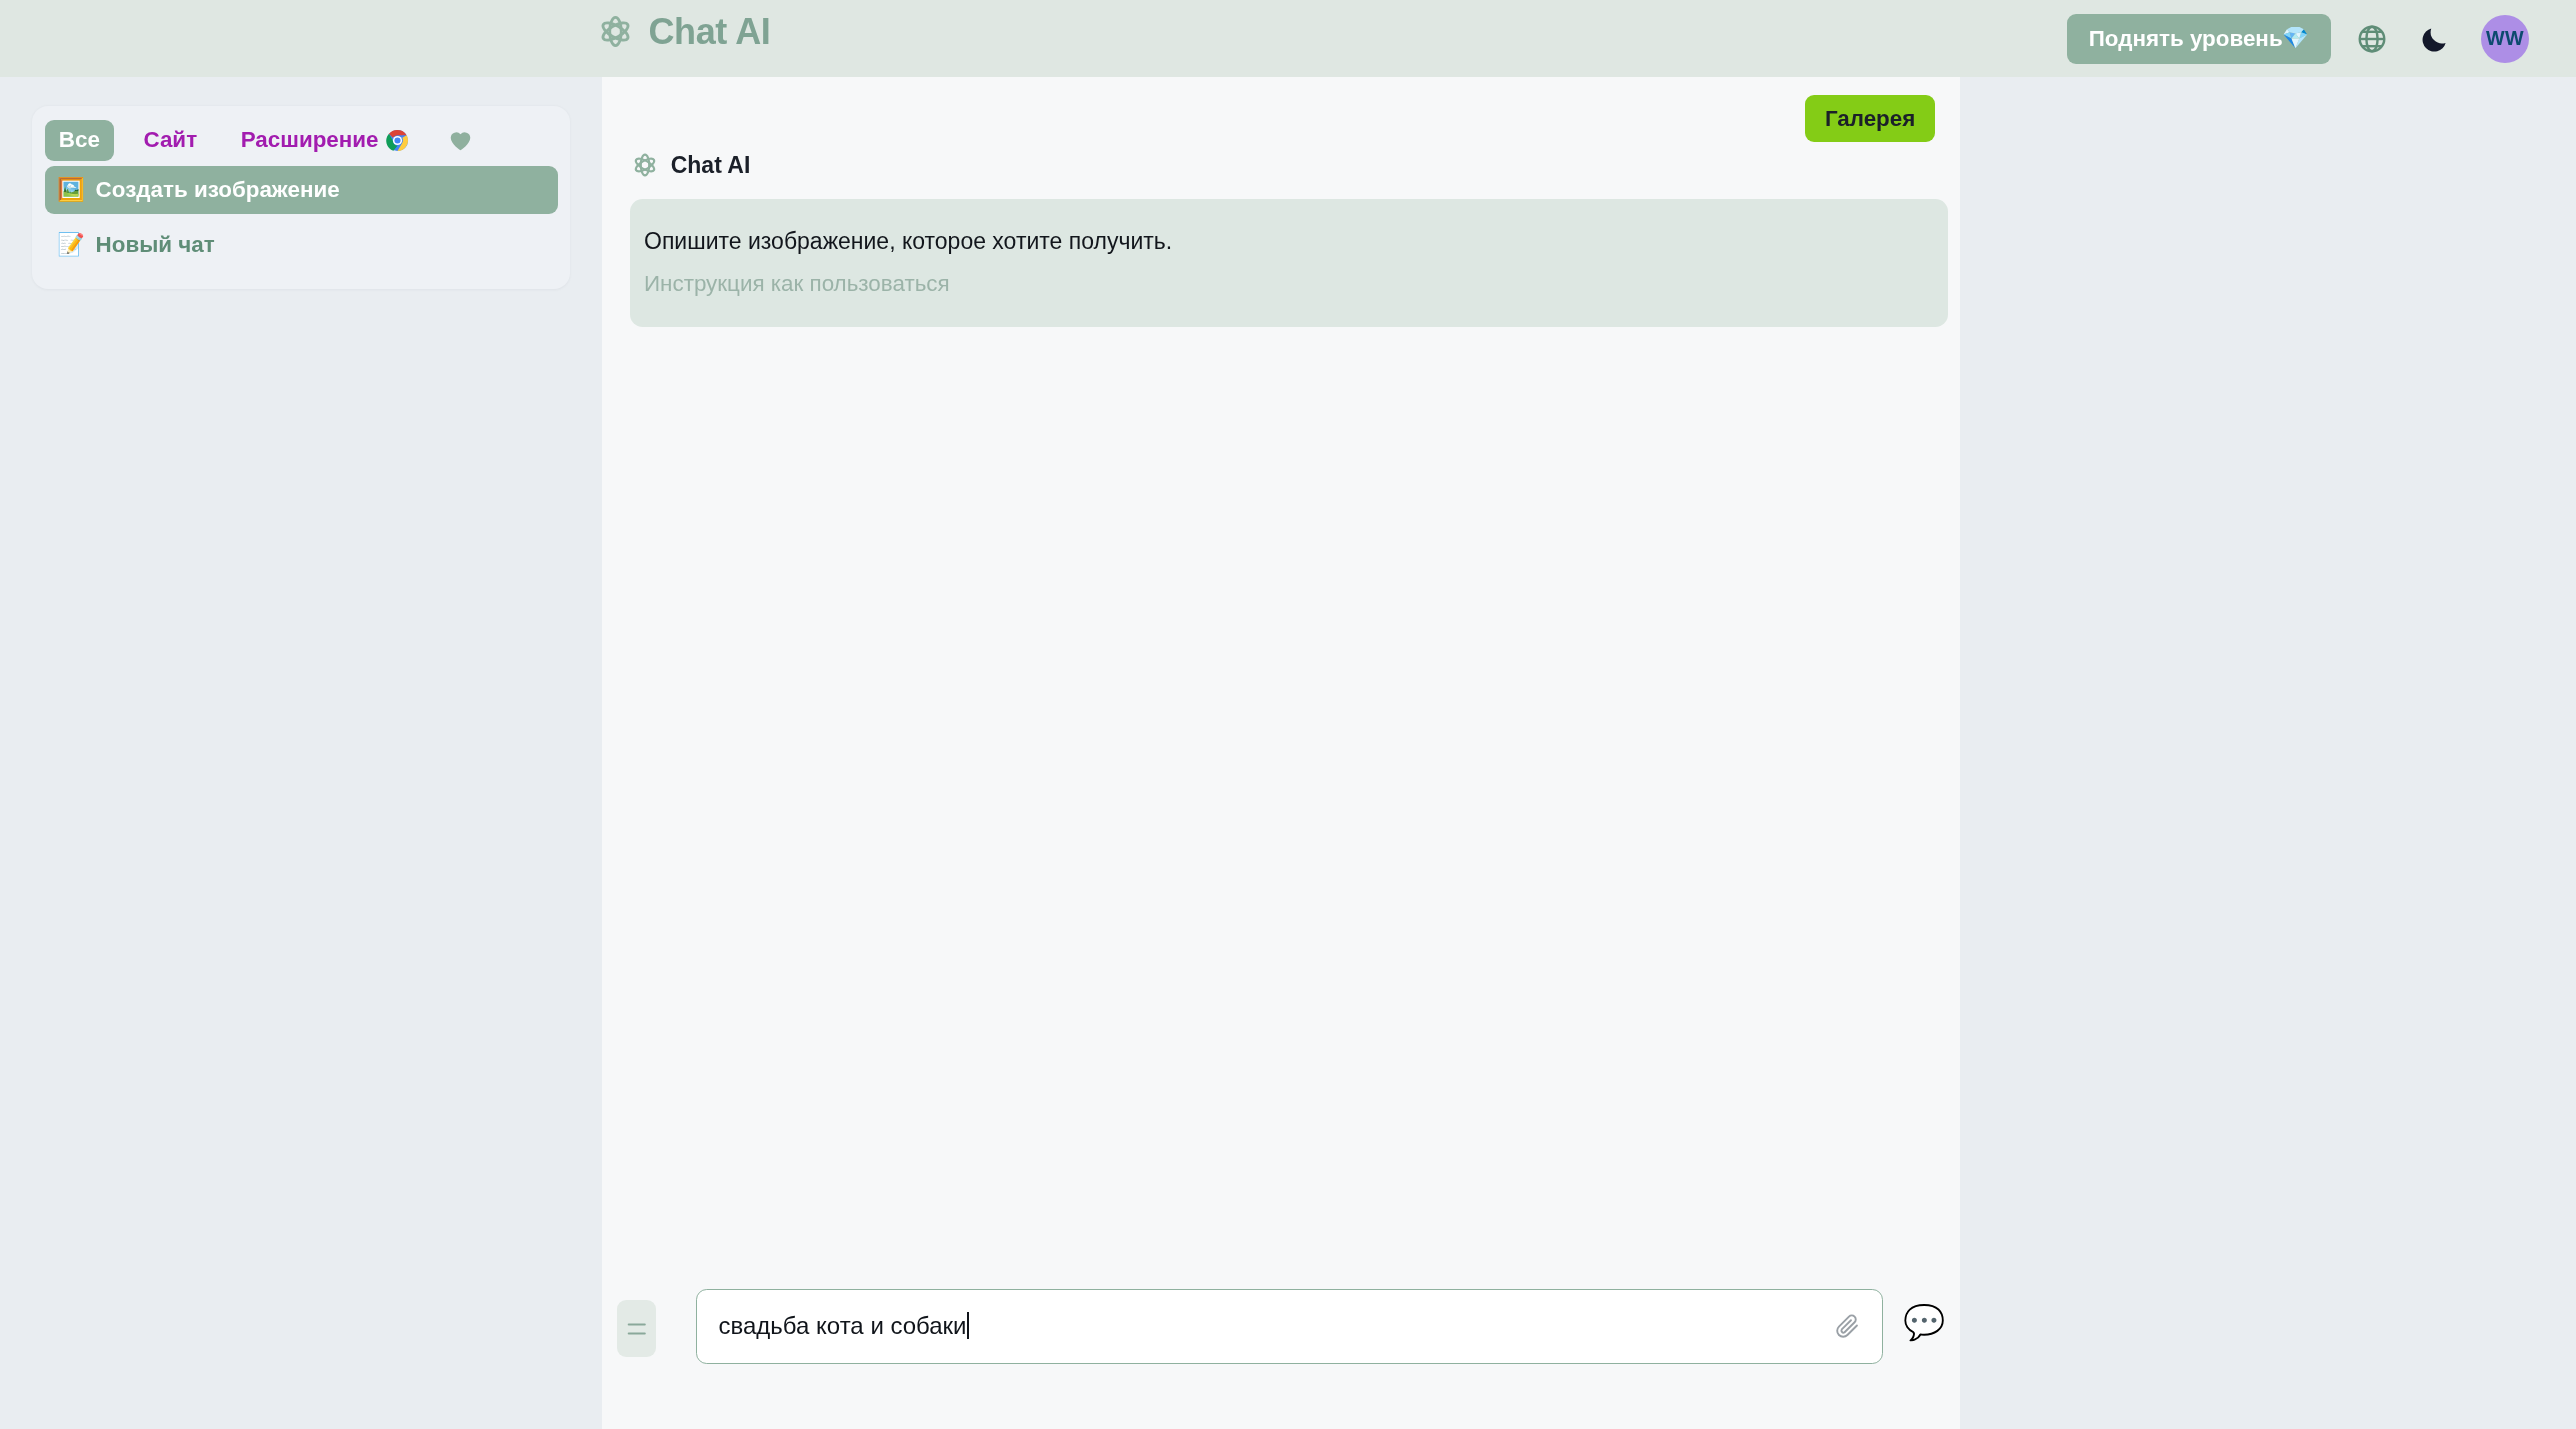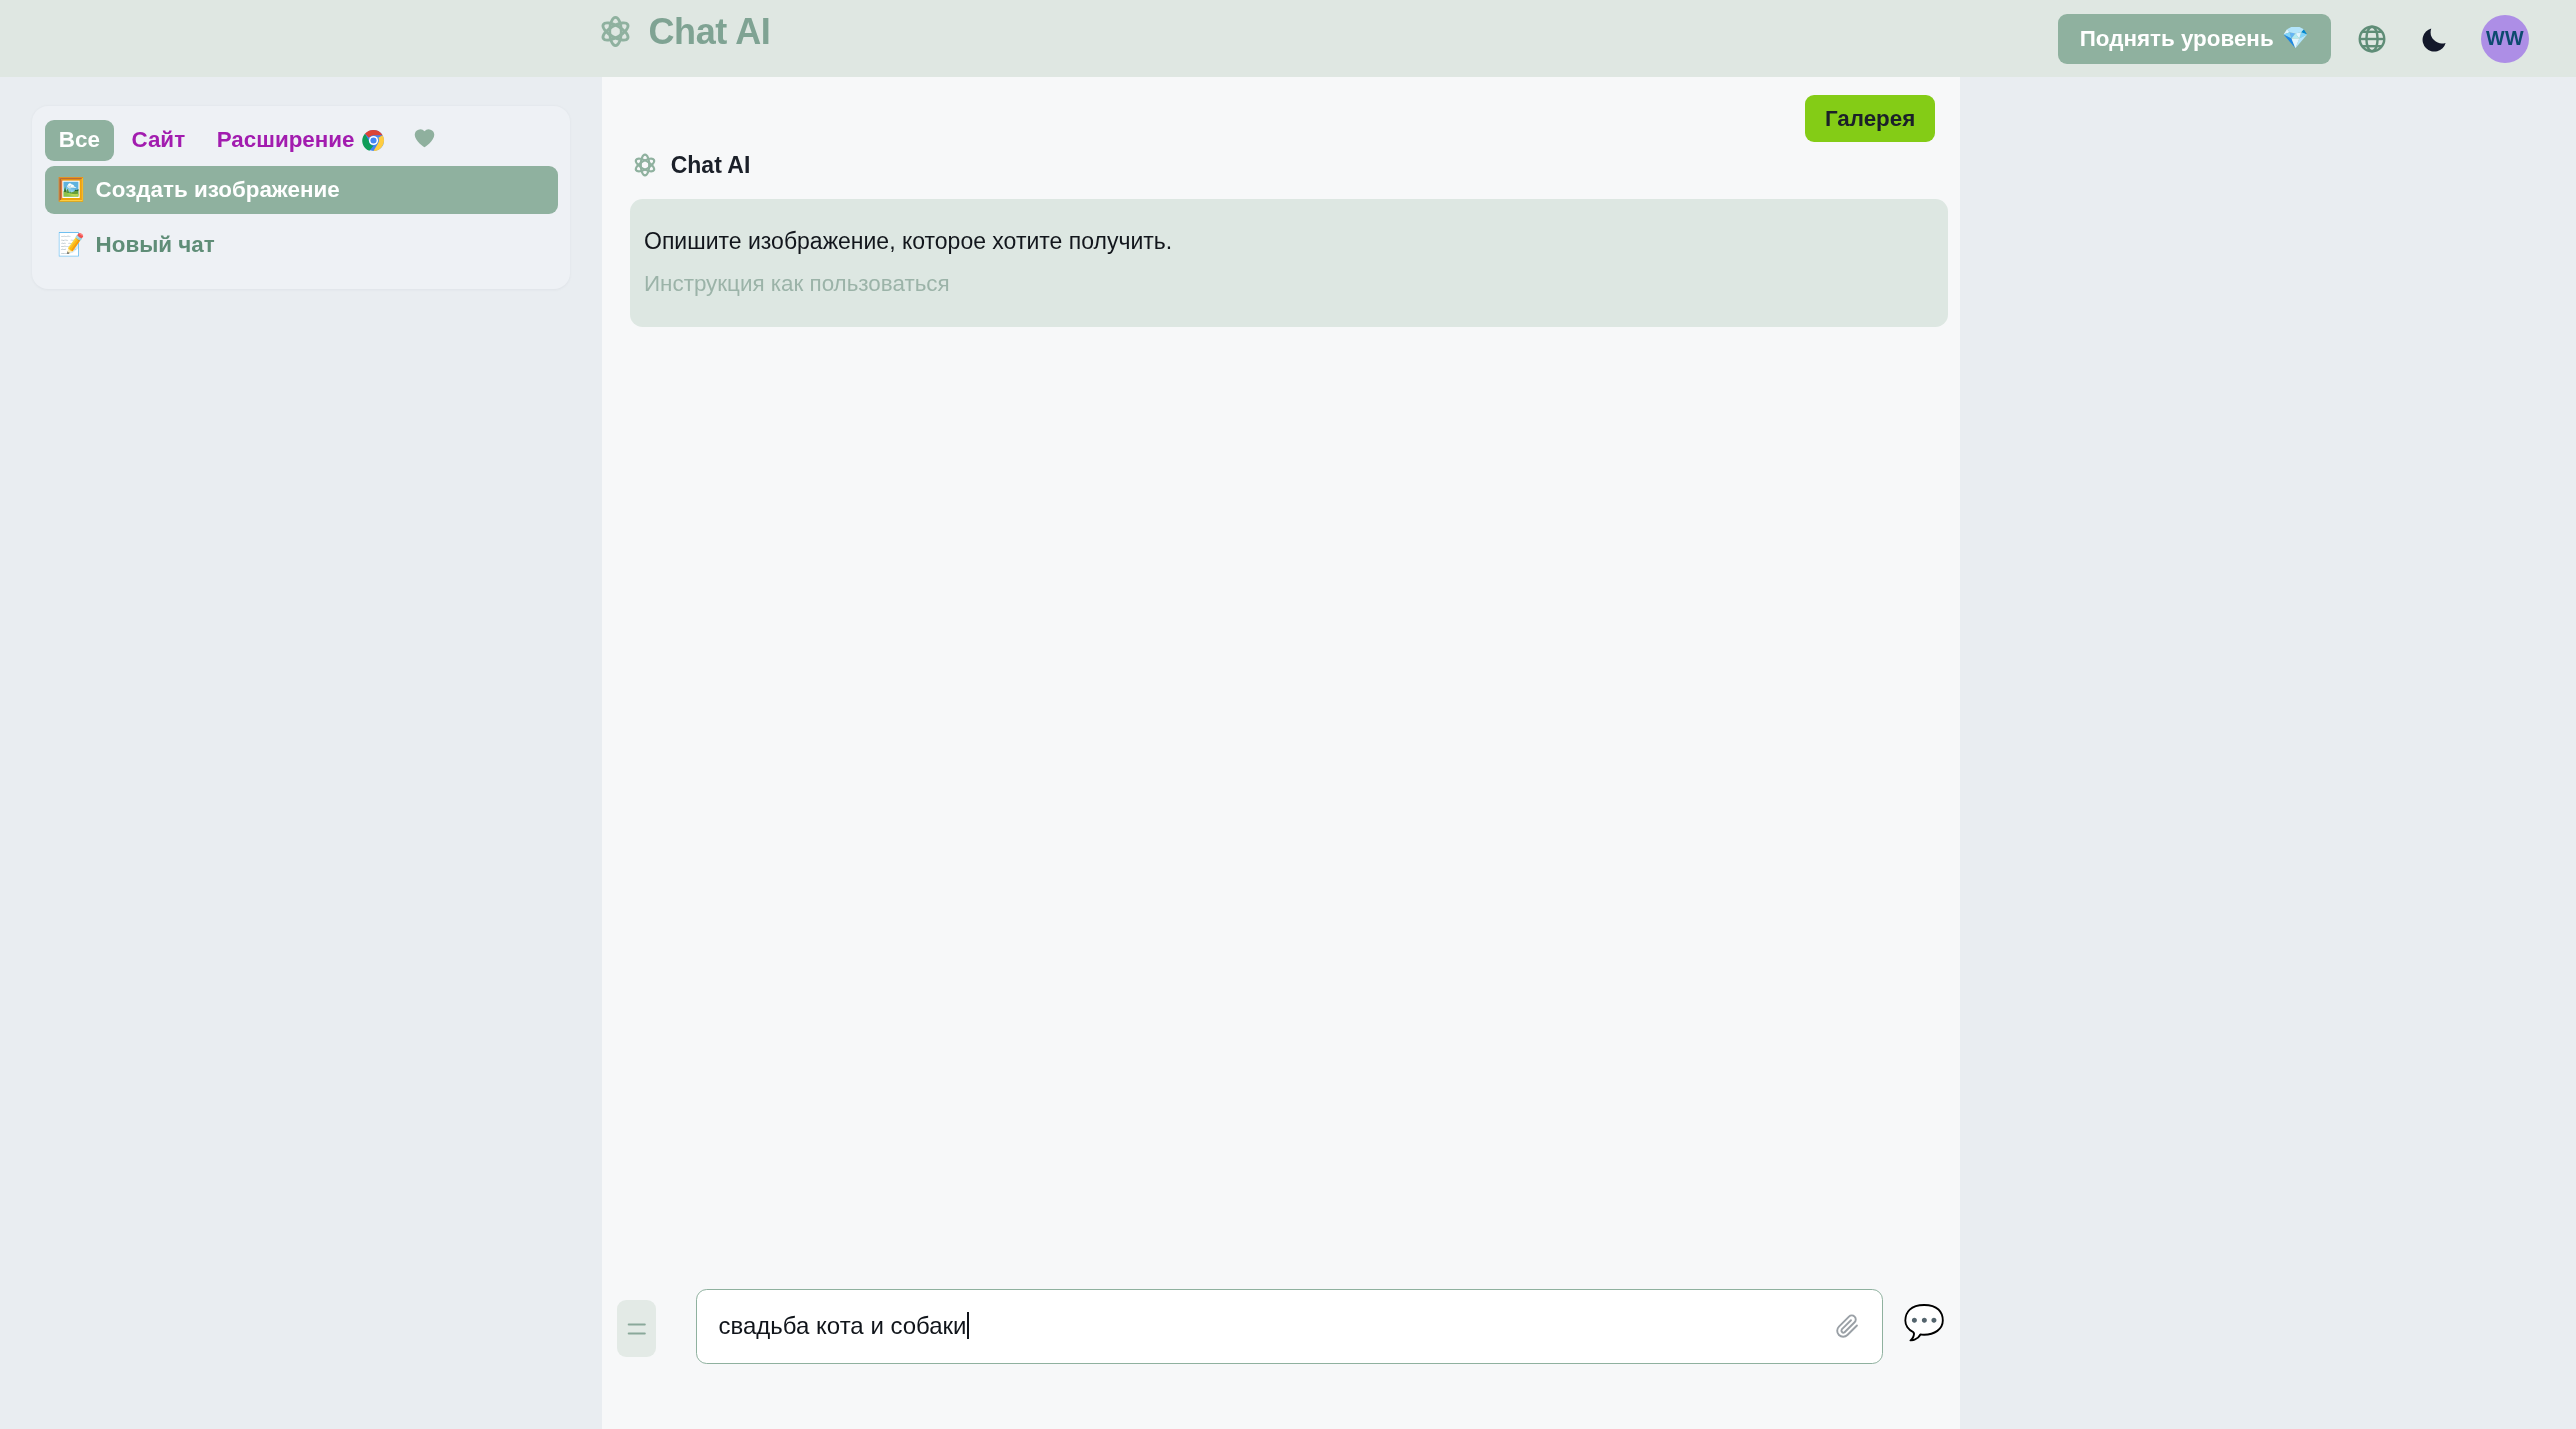--- a/index.html
+++ b/index.html
@@ -27,21 +27,21 @@
   }
   .header-right {
     position: absolute; right: 47px; top: 0; height: 77px;
     display: flex; align-items: center; gap: 19.7px;
   }
   .upgrade-btn {
     height: 50px; padding: 0 21.5px;
     background: #8fb19f; color: #ffffff;
     border: none; border-radius: 9px;
     font-family: inherit; font-size: 22.4px; font-weight: 700;
-    display: flex; align-items: center; gap: 9px; cursor: pointer;
+    display: flex; align-items: center; cursor: pointer;
     white-space: nowrap;
   }
   .upgrade-gem { font-size: 21.5px; line-height: 1; }
   .icon-btn {
     width: 43px; height: 43px; border: none; background: transparent;
     display: flex; align-items: center; justify-content: center; cursor: pointer;
     padding: 0;
   }
   .globe-icon { width: 32px; height: 32px; display: block; }
   .moon-icon { width: 30px; height: 30px; display: block; }
@@ -52,21 +52,21 @@
     font-size: 19.7px; font-weight: 600; letter-spacing: 0.4px; cursor: pointer;
     margin-left: 5px;
   }
 
   
   .sidebar {
     position: absolute; left: 32px; top: 106px; width: 538px;
     background: #eef1f5; border-radius: 16px; padding: 12.5px 12.5px 19.7px 12.5px;
     box-shadow: 0 0.9px 2.7px rgba(30,40,60,0.05);
   }
-  .tab-row { display: flex; align-items: flex-start; gap: 3px; padding: 1.8px 0 5.4px 0; }
+  .tab-row { display: flex; align-items: center; gap: 15px; padding: 1.8px 0 5.4px 0; }
   .tab {
     display: flex; align-items: center; gap: 7.2px;
     padding: 7.2px 14.3px; border-radius: 9px; border: none; background: transparent;
     font-family: inherit; font-size: 22.4px; font-weight: 700; color: #a21caf;
     cursor: pointer; white-space: nowrap;
   }
   .tab.active { background: #8fb19f; color: #ffffff; }
   .chrome-icon { width: 23px; height: 23px; display: block; }
   .heart-tab { padding: 7.2px 10.7px; }
   .heart-icon { width: 23px; height: 21.5px; display: block; }

